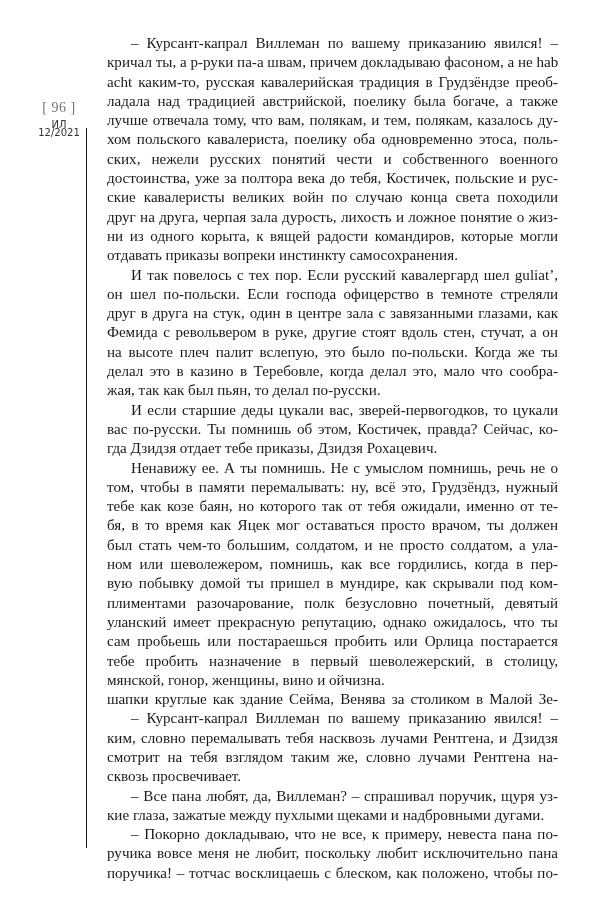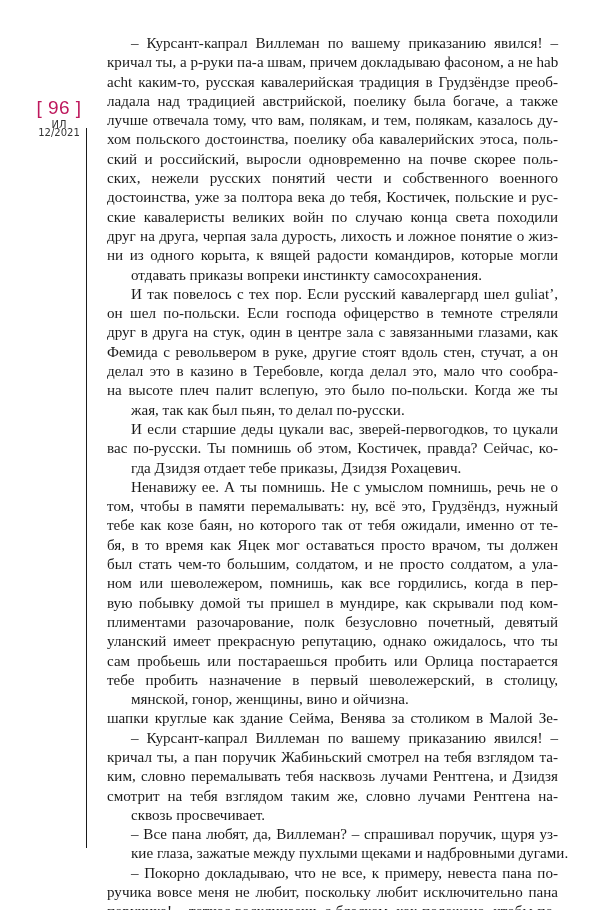--- a/index.html
+++ b/index.html
@@ -1,75 +1,74 @@
 <!DOCTYPE html>
 <html><head>
 <meta charset="utf-8">
 <style>
   html, body { margin: 0; padding: 0; background: #ffffff; }
   body { width: 600px; height: 910px; position: relative; overflow: hidden; }
   .margin-block {
     position: absolute; left: 30px; top: 97px; width: 58px; text-align: center;
   }
   .page-number {
-    font-family: Liberation Sans, sans-serif; font-size: 19px; color: #be185d;
+    font-family: Liberation Serif, serif; font-size: 14px; color: #737373;
     letter-spacing: 0.5px; line-height: 22px;
   }
   .issue {
     font-family: "DejaVu Sans", sans-serif; font-size: 10px; color: #333;
     margin-top: 2px; line-height: 8px;
   }
   .vrule {
     position: absolute; left: 86px; top: 128px; width: 1px; height: 720px;
     background: #1a1a1a;
   }
   .text-column {
     position: absolute; left: 107px; top: 34px; width: 451px;
     font-family: "Liberation Serif", serif; font-size: 15.1px; line-height: 19.3px;
     color: #1a1a1a;
   }
   .line {
     display: block; white-space: nowrap; text-align: justify; text-align-last: justify;
     height: 19.3px;
   }
-  .line.last { text-align-last: left; margin-left: 24px; }
+  .line.last { text-align-last: left; }
   .line.indent { padding-left: 24px; }
 </style>
 </head>
 <body>
 
 <div class="margin-block">
   <div class="page-number">[ 96 ]</div>
   <div class="issue">ИЛ 12/2021</div>
 </div>
 <div class="vrule"></div>
 
 <div class="text-column" id="text-column">
     <div>
       <span class="line indent">– Курсант-капрал Виллеман по вашему приказанию явился! –</span>
       <span class="line">кричал ты, а р-руки па-а швам, причем докладываю фасоном, а не hab</span>
       <span class="line">acht каким-то, русская кавалерийская традиция в Грудзёндзе преоб-</span>
       <span class="line">ладала над традицией австрийской, поелику была богаче, а также</span>
       <span class="line">лучше отвечала тому, что вам, полякам, и тем, полякам, казалось ду-</span>
-      <span class="line">хом польского достоинства, поелику оба кавалерийских этоса, поль-</span>
-      <span class="line">ский и российский, выросли одновременно на почве скорее поль-</span>
+      <span class="line">хом польского кавалериста, поелику оба одновременно этоса, поль-</span>
       <span class="line">ских, нежели русских понятий чести и собственного военного</span>
       <span class="line">достоинства, уже за полтора века до тебя, Костичек, польские и рус-</span>
       <span class="line">ские кавалеристы великих войн по случаю конца света походили</span>
       <span class="line">друг на друга, черпая зала дурость, лихость и ложное понятие о жиз-</span>
       <span class="line">ни из одного корыта, к вящей радости командиров, которые могли</span>
       <span class="line last">отдавать приказы вопреки инстинкту самосохранения.</span>
     </div>
     <div>
       <span class="line indent">И так повелось с тех пор. Если русский кавалергард шел guliat’,</span>
       <span class="line">он шел по-польски. Если господа офицерство в темноте стреляли</span>
       <span class="line">друг в друга на стук, один в центре зала с завязанными глазами, как</span>
       <span class="line">Фемида с револьвером в руке, другие стоят вдоль стен, стучат, а он</span>
+      <span class="line">на высоте плеч палит вслепую, это было по-польски. Когда же ты</span>
       <span class="line">делал это в казино в Теребовле, когда делал это, мало что сообра-</span>
-      <span class="line">на высоте плеч палит вслепую, это было по-польски. Когда же ты</span>
       <span class="line last">жая, так как был пьян, то делал по-русски.</span>
     </div>
     <div>
       <span class="line indent">И если старшие деды цукали вас, зверей-первогодков, то цукали</span>
       <span class="line">вас по-русски. Ты помнишь об этом, Костичек, правда? Сейчас, ко-</span>
       <span class="line last">гда Дзидзя отдает тебе приказы, Дзидзя Рохацевич.</span>
     </div>
     <div>
       <span class="line indent">Ненавижу ее. А ты помнишь. Не с умыслом помнишь, речь не о</span>
       <span class="line">том, чтобы в памяти перемалывать: ну, всё это, Грудзёндз, нужный</span>
@@ -80,21 +79,20 @@
       <span class="line">вую побывку домой ты пришел в мундире, как скрывали под ком-</span>
       <span class="line">плиментами разочарование, полк безусловно почетный, девятый</span>
       <span class="line">уланский имеет прекрасную репутацию, однако ожидалось, что ты</span>
       <span class="line">сам пробьешь или постараешься пробить или Орлица постарается</span>
       <span class="line">тебе пробить назначение в первый шеволежерский, в столицу,</span>
       <span class="line last">мянской, гонор, женщины, вино и ойчизна.</span>
       <span class="line">шапки круглые как здание Сейма, Венява за столиком в Малой Зе-</span>
     </div>
     <div>
       <span class="line indent">– Курсант-капрал Виллеман по вашему приказанию явился! –</span>
-      <span class="line">кричал ты, а пан поручик Жабиньский смотрел на тебя взглядом та-</span>
       <span class="line">ким, словно перемалывать тебя насквозь лучами Рентгена, и Дзидзя</span>
       <span class="line">смотрит на тебя взглядом таким же, словно лучами Рентгена на-</span>
       <span class="line last">сквозь просвечивает.</span>
     </div>
     <div>
       <span class="line indent">– Все пана любят, да, Виллеман? – спрашивал поручик, щуря уз-</span>
       <span class="line last">кие глаза, зажатые между пухлыми щеками и надбровными дугами.</span>
     </div>
     <div>
       <span class="line indent">– Покорно докладываю, что не все, к примеру, невеста пана по-</span>

